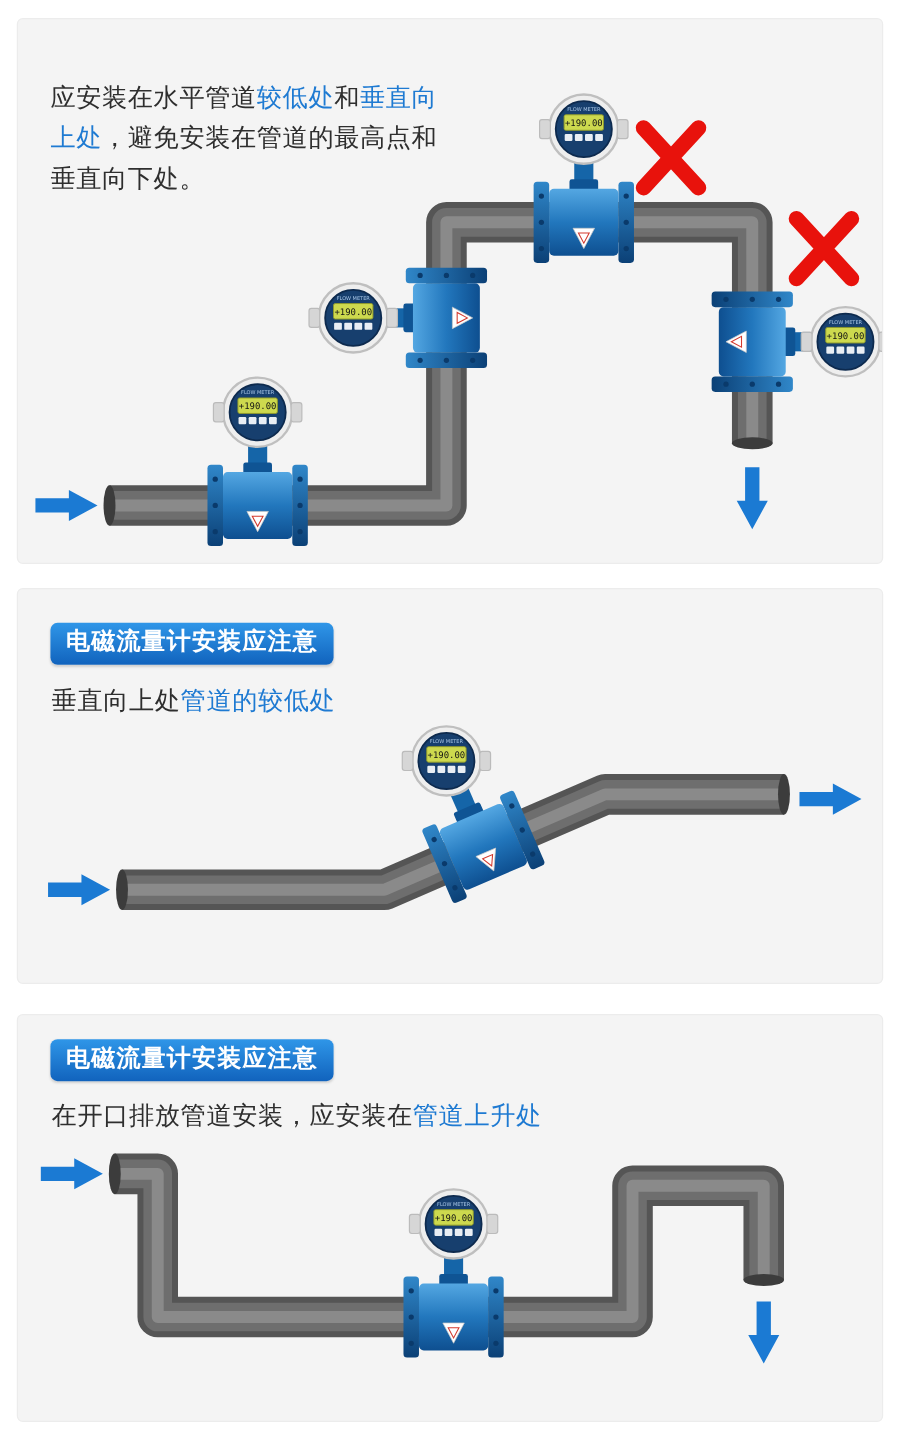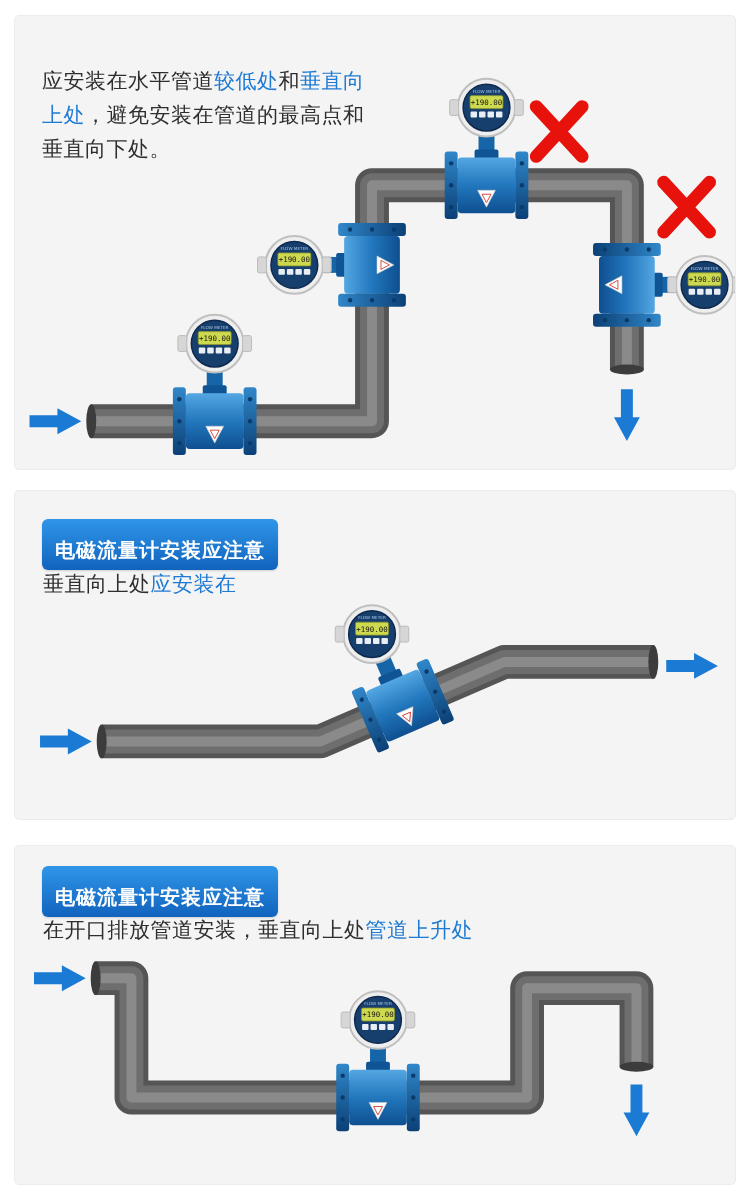--- a/index.html
+++ b/index.html
@@ -14,21 +14,21 @@
   .diagram { position:absolute; left:0; top:0; width:100%; height:100%; display:block; }
   .instruction { position:absolute; z-index:2; font-size:21px; line-height:34px;
     color:#2e2e2e; letter-spacing:0.5px; }
   .panel1 .instruction { left:27px; top:48px; width:334px; }
   .panel2 .instruction { left:28px; top:76px; width:650px; }
   .panel3 .instruction { left:28px; top:67px; width:680px; }
   .hl { color:#1e7ad2; }
   .badge { position:absolute; left:27px; z-index:2; display:inline-block;
     background:linear-gradient(180deg,#2f96e8,#1163bd); color:#ffffff;
     font-size:20px; font-weight:bold; letter-spacing:1px;
-    padding:18px 13px 6px; border-radius:6px; box-shadow:0 1px 2px rgba(0,0,0,.15); }
+    padding:2px 13px 6px; border-radius:6px; box-shadow:0 1px 2px rgba(0,0,0,.15); }
   .panel2 .badge { top:28px; }
   .panel3 .badge { top:20px; }
   .p1 { fill:none; stroke:#555555; stroke-width:34; stroke-linejoin:round; stroke-linecap:butt; }
   .p2 { fill:none; stroke:#6e6e6e; stroke-width:24; stroke-linejoin:round; stroke-linecap:butt; }
   .p3 { fill:none; stroke:#8a8a8a; stroke-width:10; stroke-linejoin:round; stroke-linecap:butt; }
   .pipe-end { fill:#3c3c3c; }
 </style>
 </head>
 <body>
 
@@ -125,21 +125,21 @@
       <use href="#xmark" transform="translate(674,192)"></use>
 
       <use href="#arrow" transform="translate(40,407)"></use>
       <use href="#arrow" transform="translate(614,401) rotate(90)"></use>
     </svg>
   </section>
 
   <section class="panel panel2">
     <div class="badge">电磁流量计安装应注意</div>
     <div class="instruction">
-      <span>垂直向上处</span><span class="hl">应安装在</span>
+      <span>垂直向上处</span><span class="hl">管道的较低处</span>
     </div>
     <svg class="diagram" viewBox="0 0 722 330">
       <g>
         <path class="p1" d="M 86 252 H 306 L 491 172 H 641"></path>
         <path class="p2" d="M 86 252 H 306 L 491 172 H 641"></path>
         <path class="p3" d="M 86 252 H 306 L 491 172 H 641"></path>
         <ellipse class="pipe-end" cx="86" cy="252" rx="5" ry="17"></ellipse>
         <ellipse class="pipe-end" cx="641" cy="172" rx="5" ry="17"></ellipse>
       </g>
 
@@ -148,21 +148,21 @@
       <use href="#fmHead" transform="translate(358,144)"></use>
 
       <use href="#arrow" transform="translate(50,252)"></use>
       <use href="#arrow" transform="translate(680,176)"></use>
     </svg>
   </section>
 
   <section class="panel panel3">
     <div class="badge">电磁流量计安装应注意</div>
     <div class="instruction">
-      <span>在开口排放管道安装，垂直向上处</span><span class="hl">管道上升处</span>
+      <span>在开口排放管道安装，应安装在</span><span class="hl">管道上升处</span>
     </div>
     <svg class="diagram" viewBox="0 0 722 340">
       <g>
         <path class="p1" d="M 80 133 H 116 V 253 H 514 V 143 H 624 V 222"></path>
         <path class="p2" d="M 80 133 H 116 V 253 H 514 V 143 H 624 V 222"></path>
         <path class="p3" d="M 80 133 H 116 V 253 H 514 V 143 H 624 V 222"></path>
         <ellipse class="pipe-end" cx="80" cy="133" rx="5" ry="17"></ellipse>
         <ellipse class="pipe-end" cx="624" cy="222" rx="17" ry="5"></ellipse>
       </g>
 

